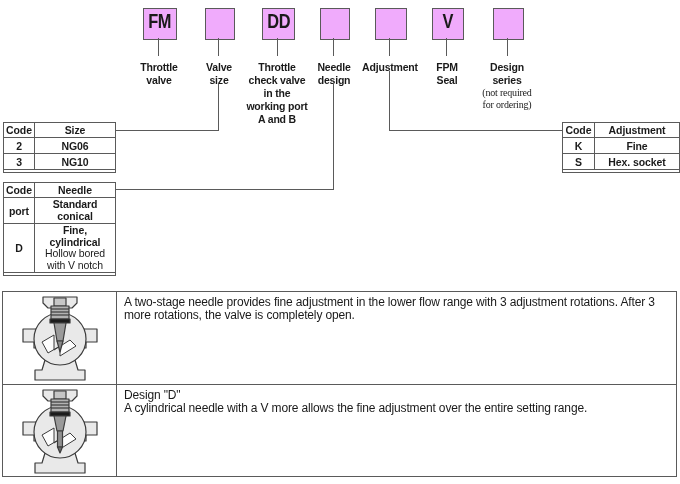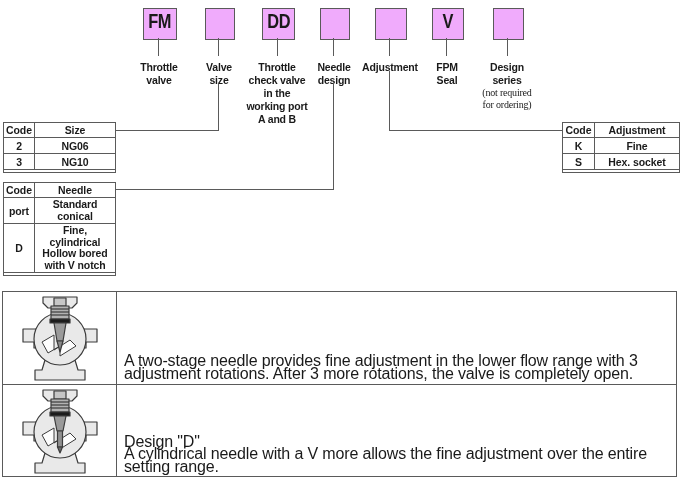--- a/index.html
+++ b/index.html
@@ -29,34 +29,34 @@
   .trow { display:flex; border-bottom:1px solid #5a5a5a; }
   .trow .c1 { border-right:1px solid #5a5a5a; display:flex; align-items:center; justify-content:center; }
   .trow .c2 { flex:1; display:flex; flex-direction:column; align-items:center; justify-content:center; text-align:center; }
   .trow.hdr .c1, .trow.hdr .c2 { font-weight:bold; }
   .trow.val { font-weight:bold; }
   .w-size .c1 { width:30px; }
   .w-adj .c1 { width:31px; }
   .h14 { height:14px; }
   .h15 { height:15px; }
   .lh { line-height:11.5px; }
-  .plain { font-weight:bold; }
+  .plain { font-weight:normal; }
   .notes-box {
     position:absolute; left:2px; top:291px; width:673px; height:184px;
     border:1px solid #5a5a5a; background:#fff;
   }
   .note-row { display:flex; height:92px; }
   .note-row.first { border-bottom:1px solid #5a5a5a; }
   .note-img {
     width:113px; border-right:1px solid #5a5a5a; flex:none;
     display:flex; align-items:center; justify-content:center;
   }
   .note-txt {
-    flex:1; display:flex; flex-direction:column; justify-content:flex-end;
-    padding:4px 6px 4px 7px; font-size:16px; line-height:12.5px; letter-spacing:-0.15px;
+    flex:1; display:flex; flex-direction:column; justify-content:flex-start;
+    padding:4px 6px 4px 7px; font-size:12px; line-height:12.5px; letter-spacing:-0.15px;
   }
 </style>
 </head>
 <body>
 
 <div class="canvas">
 
   <div class="mbox" style="left:143px;width:32px;">
     <span class="code">FM</span>
   </div>

